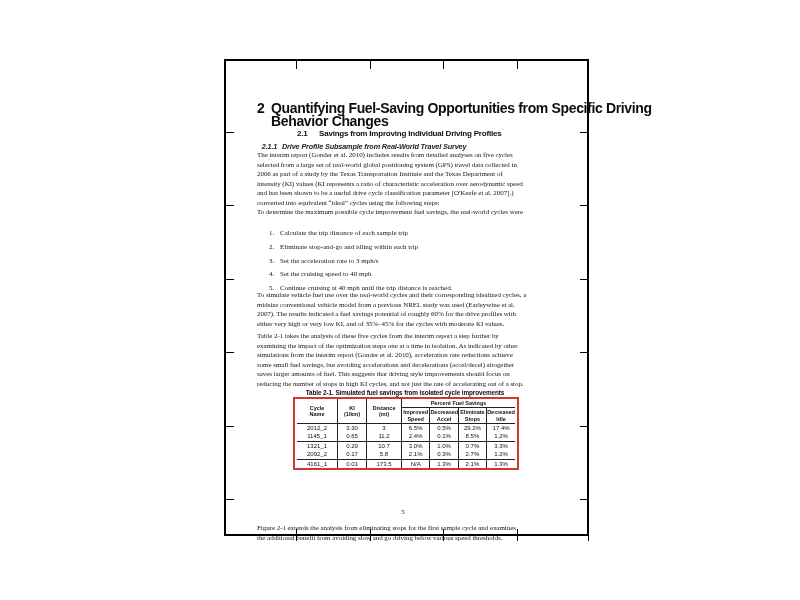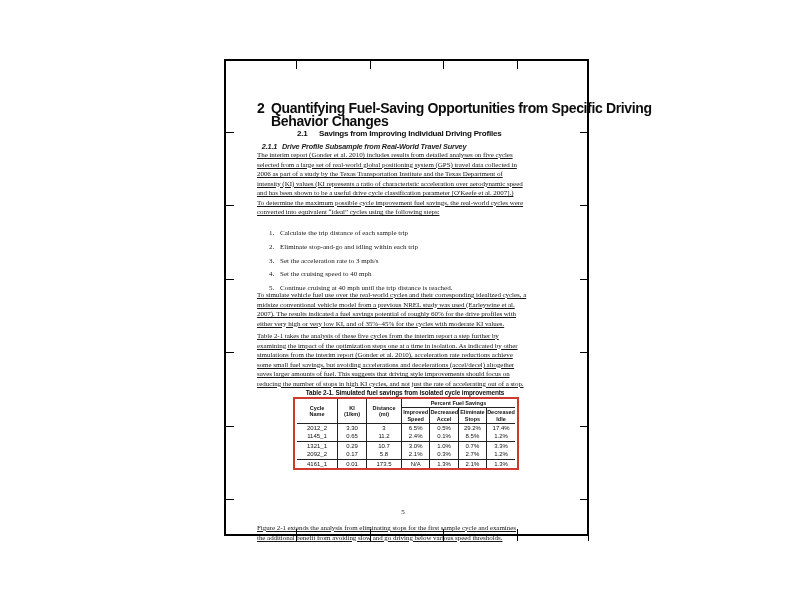--- a/index.html
+++ b/index.html
@@ -7,21 +7,21 @@
   .page-frame{position:absolute;left:224px;top:59px;width:365px;height:477px;border:2px solid #000;box-sizing:border-box;background:#fff;}
   .tick{position:absolute;background:#000;}
   .content{position:absolute;left:224px;top:59px;width:365px;height:477px;color:#161616;filter:blur(0.25px);}
   .abs{position:absolute;}
   .h1{left:33px;font-family:"Liberation Sans",sans-serif;font-weight:bold;font-size:14px;letter-spacing:-0.35px;white-space:nowrap;color:#0d0d0d;}
   .h1 .h1num{display:inline-block;width:14px;}
   .h2{left:33px;font-family:"Liberation Sans",sans-serif;font-weight:bold;font-size:8px;letter-spacing:-0.2px;white-space:nowrap;color:#0d0d0d;margin-left:40px;}
   .h2 .h2num{display:inline-block;width:22px;}
   .h3{left:33px;font-family:"Liberation Sans",sans-serif;font-weight:bold;font-style:italic;font-size:7.3px;letter-spacing:-0.15px;white-space:nowrap;color:#1a1a1a;}
   .h3 .h3num{display:inline-block;width:25px;}
-  .para{left:33px;width:292px;font-size:7px;line-height:9.55px;letter-spacing:-0.05px;text-decoration:underline;}
+  .para{left:33px;width:292px;font-size:7px;line-height:9.55px;letter-spacing:-0.05px;}
   .para div{white-space:nowrap;}
   .list{left:45px;width:280px;font-size:7px;}
   .list .li{height:13.75px;white-space:nowrap;}
   .list .num{display:inline-block;width:11px;}
   .caption{left:40px;width:282px;text-align:center;font-family:"Liberation Sans",sans-serif;font-weight:bold;font-size:6.4px;letter-spacing:-0.1px;color:#0d0d0d;white-space:nowrap;}
   .tblbox{left:69px;top:338px;width:222px;border:2px solid #ce3b2e;background:#fff;box-sizing:content-box;}
   table.sim{border-collapse:collapse;table-layout:fixed;width:218px;margin:0 auto;font-family:"Liberation Sans",sans-serif;color:#111;}
   table.sim th,table.sim td{padding:0;text-align:center;vertical-align:middle;overflow:hidden;}
   table.sim th{font-size:5.5px;font-weight:bold;line-height:6.2px;}
   table.sim td{font-size:6px;height:8.4px;line-height:8.4px;}
@@ -52,22 +52,22 @@
   <div class="abs h3" style="top:82.5px;text-align:center;">
     <span class="h3num">2.1.1</span><span>Drive Profile Subsample from Real-World Travel Survey</span>
   </div>
 
   <div class="abs para" style="top:92px;">
     <div>The interim report (Gonder et al. 2010) includes results from detailed analyses on five cycles</div>
     <div>selected from a large set of real-world global positioning system (GPS) travel data collected in</div>
     <div>2006 as part of a study by the Texas Transportation Institute and the Texas Department of</div>
     <div>intensity (KI) values (KI represents a ratio of characteristic acceleration over aerodynamic speed</div>
     <div>and has been shown to be a useful drive cycle classification parameter [O'Keefe et al. 2007].)</div>
+    <div>converted into equivalent “ideal” cycles using the following steps:</div>
     <div>To determine the maximum possible cycle improvement fuel savings, the real-world cycles were</div>
-    <div>converted into equivalent “ideal” cycles using the following steps:</div>
   </div>
 
   <div class="abs list" style="top:170px;">
     <div class="li"><span class="num">1.</span><span>Calculate the trip distance of each sample trip</span></div>
     <div class="li"><span class="num">2.</span><span>Eliminate stop-and-go and idling within each trip</span></div>
     <div class="li"><span class="num">3.</span><span>Set the acceleration rate to 3 mph/s</span></div>
     <div class="li"><span class="num">4.</span><span>Set the cruising speed to 40 mph</span></div>
     <div class="li"><span class="num">5.</span><span>Continue cruising at 40 mph until the trip distance is reached.</span></div>
   </div>
 

